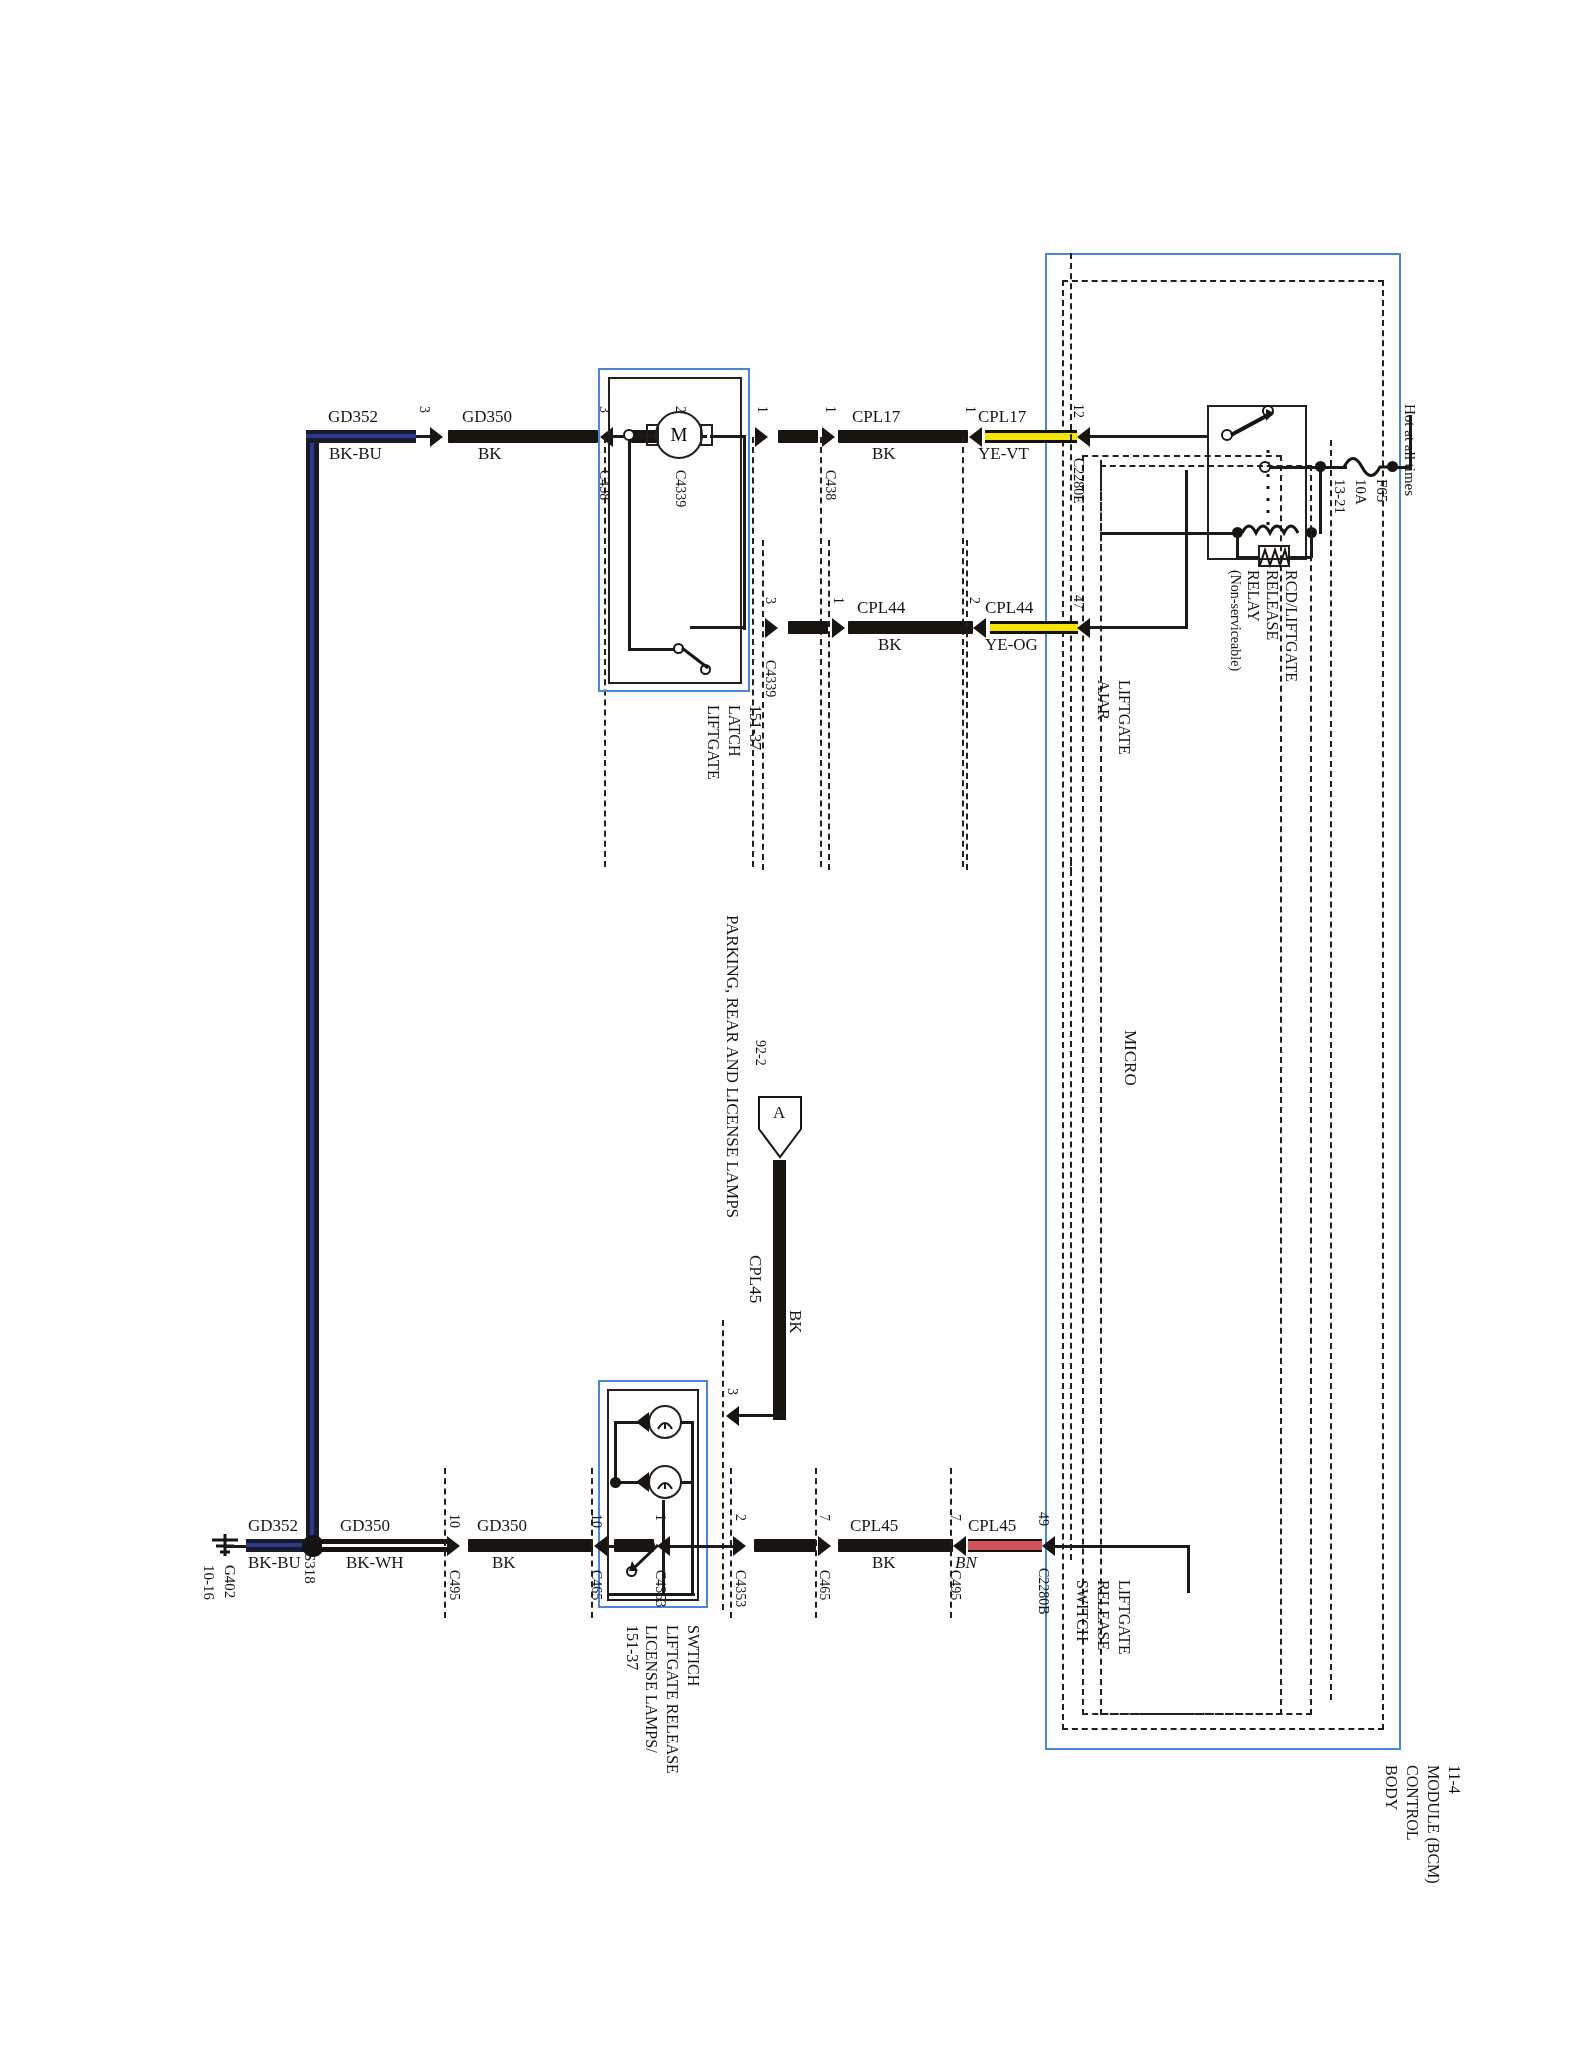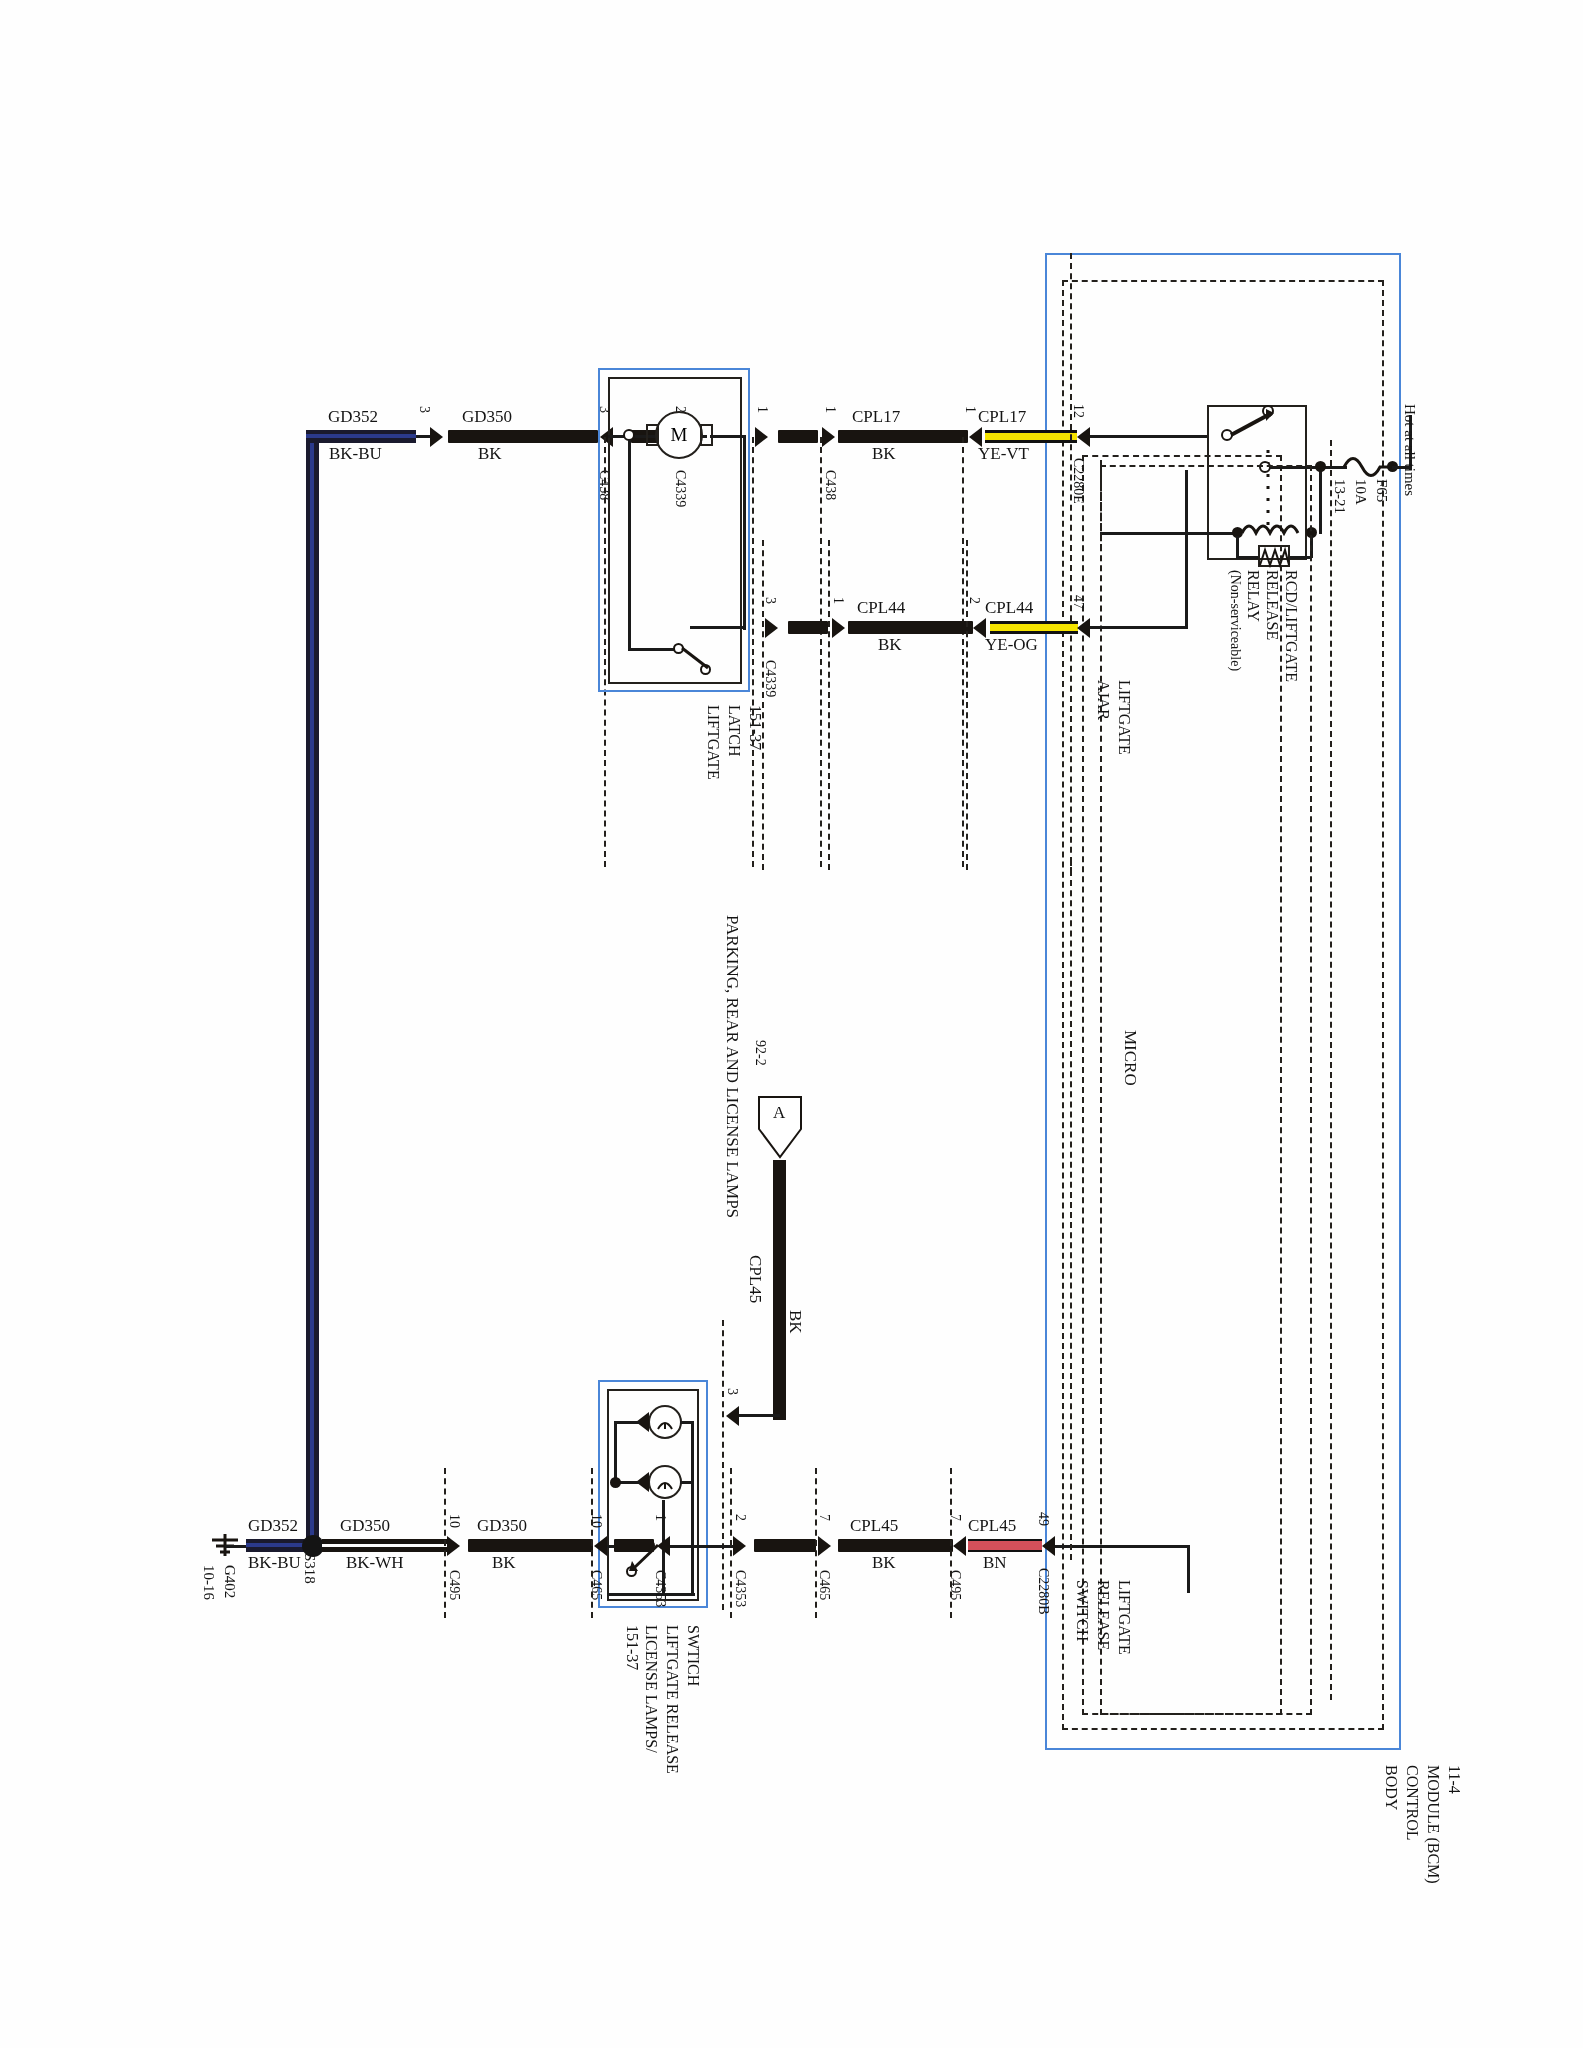--- a/index.html
+++ b/index.html
@@ -357,21 +357,21 @@
   <div class="t t16" style="left:850px;top:1516px;">CPL45</div>
   <div class="t t16" style="left:872px;top:1553px;">BK</div>
 
   <div class="chev chev-l" style="left:953px;top:1536px;"></div>
   <div class="t t13 rot90" style="left:963px;top:1514px;">7</div>
   <div class="t t13 rot90" style="left:963px;top:1570px;">C495</div>
   <div class="dashv" style="left:950px;top:1468px;height:150px;"></div>
 
   <div class="seg-bn" style="left:968px;top:1539px;width:74px;"></div>
   <div class="t t16" style="left:968px;top:1516px;">CPL45</div>
-  <div class="t t16" style="left:983px;top:1553px;">BN</div>
+  <div class="t t16" style="left:955px;top:1553px;font-style:italic;">BN</div>
 
   <div class="chev chev-l" style="left:1042px;top:1536px;"></div>
   <div class="t t13 rot90" style="left:1051px;top:1512px;">49</div>
   <div class="t t13 rot90" style="left:1051px;top:1568px;">C2280B</div>
 
   <div class="wire wh" style="left:1055px;top:1545px;width:135px;"></div>
   <div class="wire wv" style="left:1187px;top:1545px;height:48px;"></div>
 
   <div class="t t15 rot90" style="left:1133px;top:1580px;">LIFTGATE</div>
   <div class="t t15 rot90" style="left:1112px;top:1580px;">RELEASE</div>

